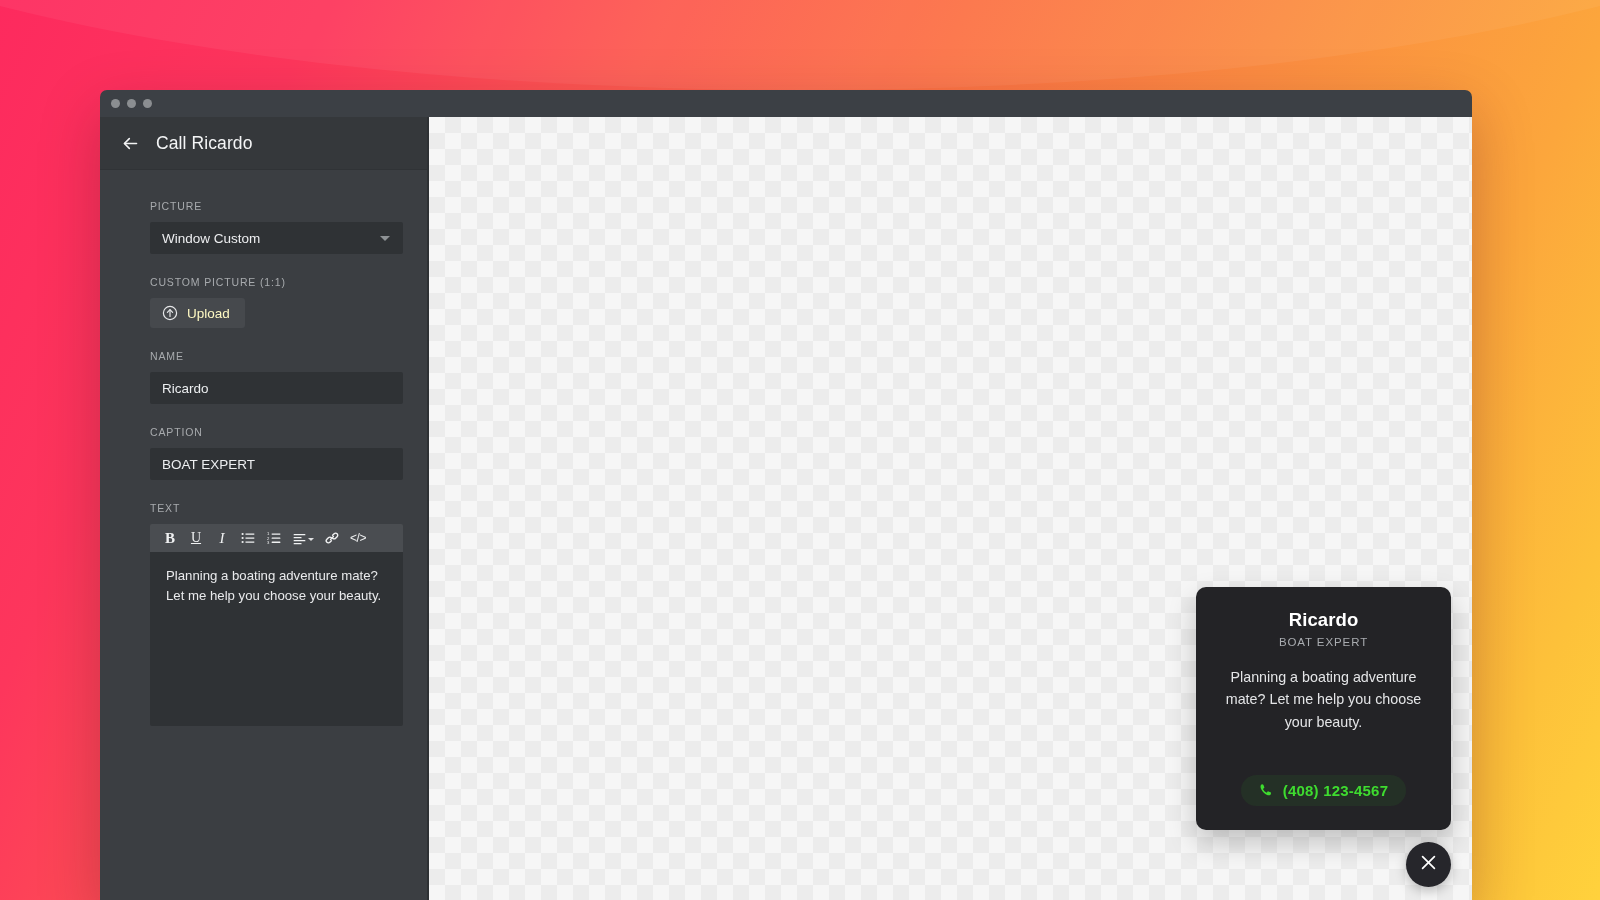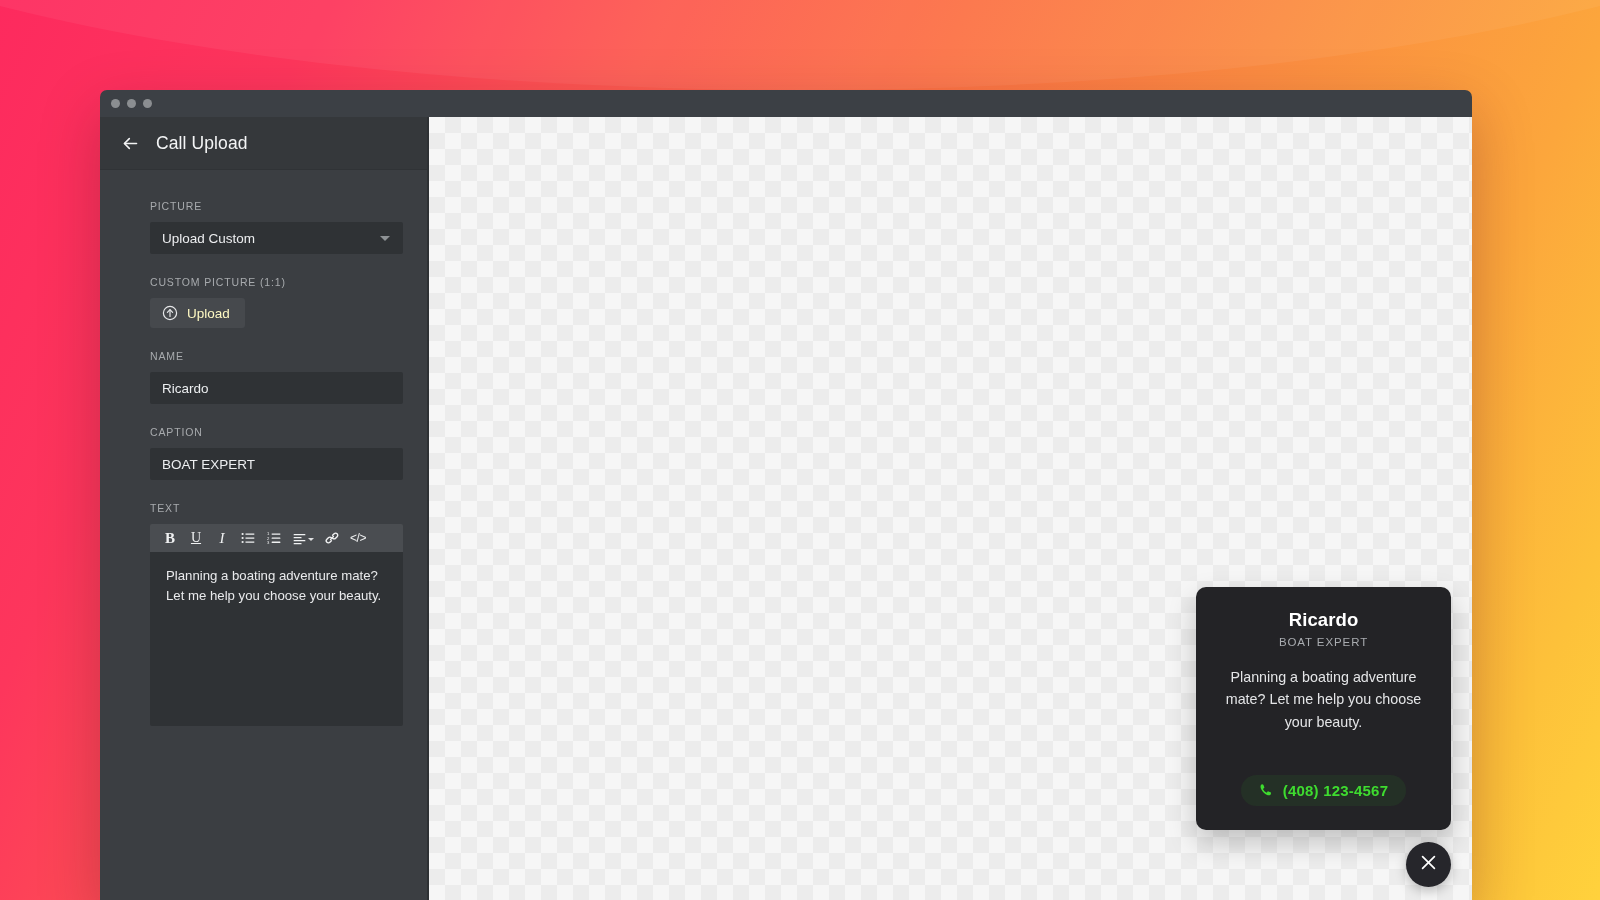--- a/index.html
+++ b/index.html
@@ -314,29 +314,29 @@
 
       <aside id="sidebar">
 
         <div id="sidebar-header">
           <span id="back-arrow">
             <svg width="19" height="19" viewBox="0 0 19 19" fill="none" stroke="currentColor" stroke-width="1.6" stroke-linecap="round" stroke-linejoin="round">
               <path d="M15.5 9.5 H3.7"></path>
               <path d="M8.3 4.6 L3.4 9.5 L8.3 14.4"></path>
             </svg>
           </span>
-          <span id="sidebar-title">Call Upload</span>
+          <span id="sidebar-title">Call Ricardo</span>
         </div>
 
         <div id="sidebar-form">
 
           <div class="field-group">
             <div class="field-label">PICTURE</div>
             <div class="select-box">
-              <span class="select-value">Upload Custom</span>
+              <span class="select-value">Window Custom</span>
               <span class="select-caret"></span>
             </div>
           </div>
 
           <div class="field-group">
             <div class="field-label">CUSTOM PICTURE (1:1)</div>
             <div class="upload-btn">
               <span class="up-icon">
                 <svg width="16" height="16" viewBox="0 0 16 16" fill="none" stroke="currentColor" stroke-width="1.2" stroke-linecap="round" stroke-linejoin="round">
                   <circle cx="8" cy="8" r="6.6"></circle>

